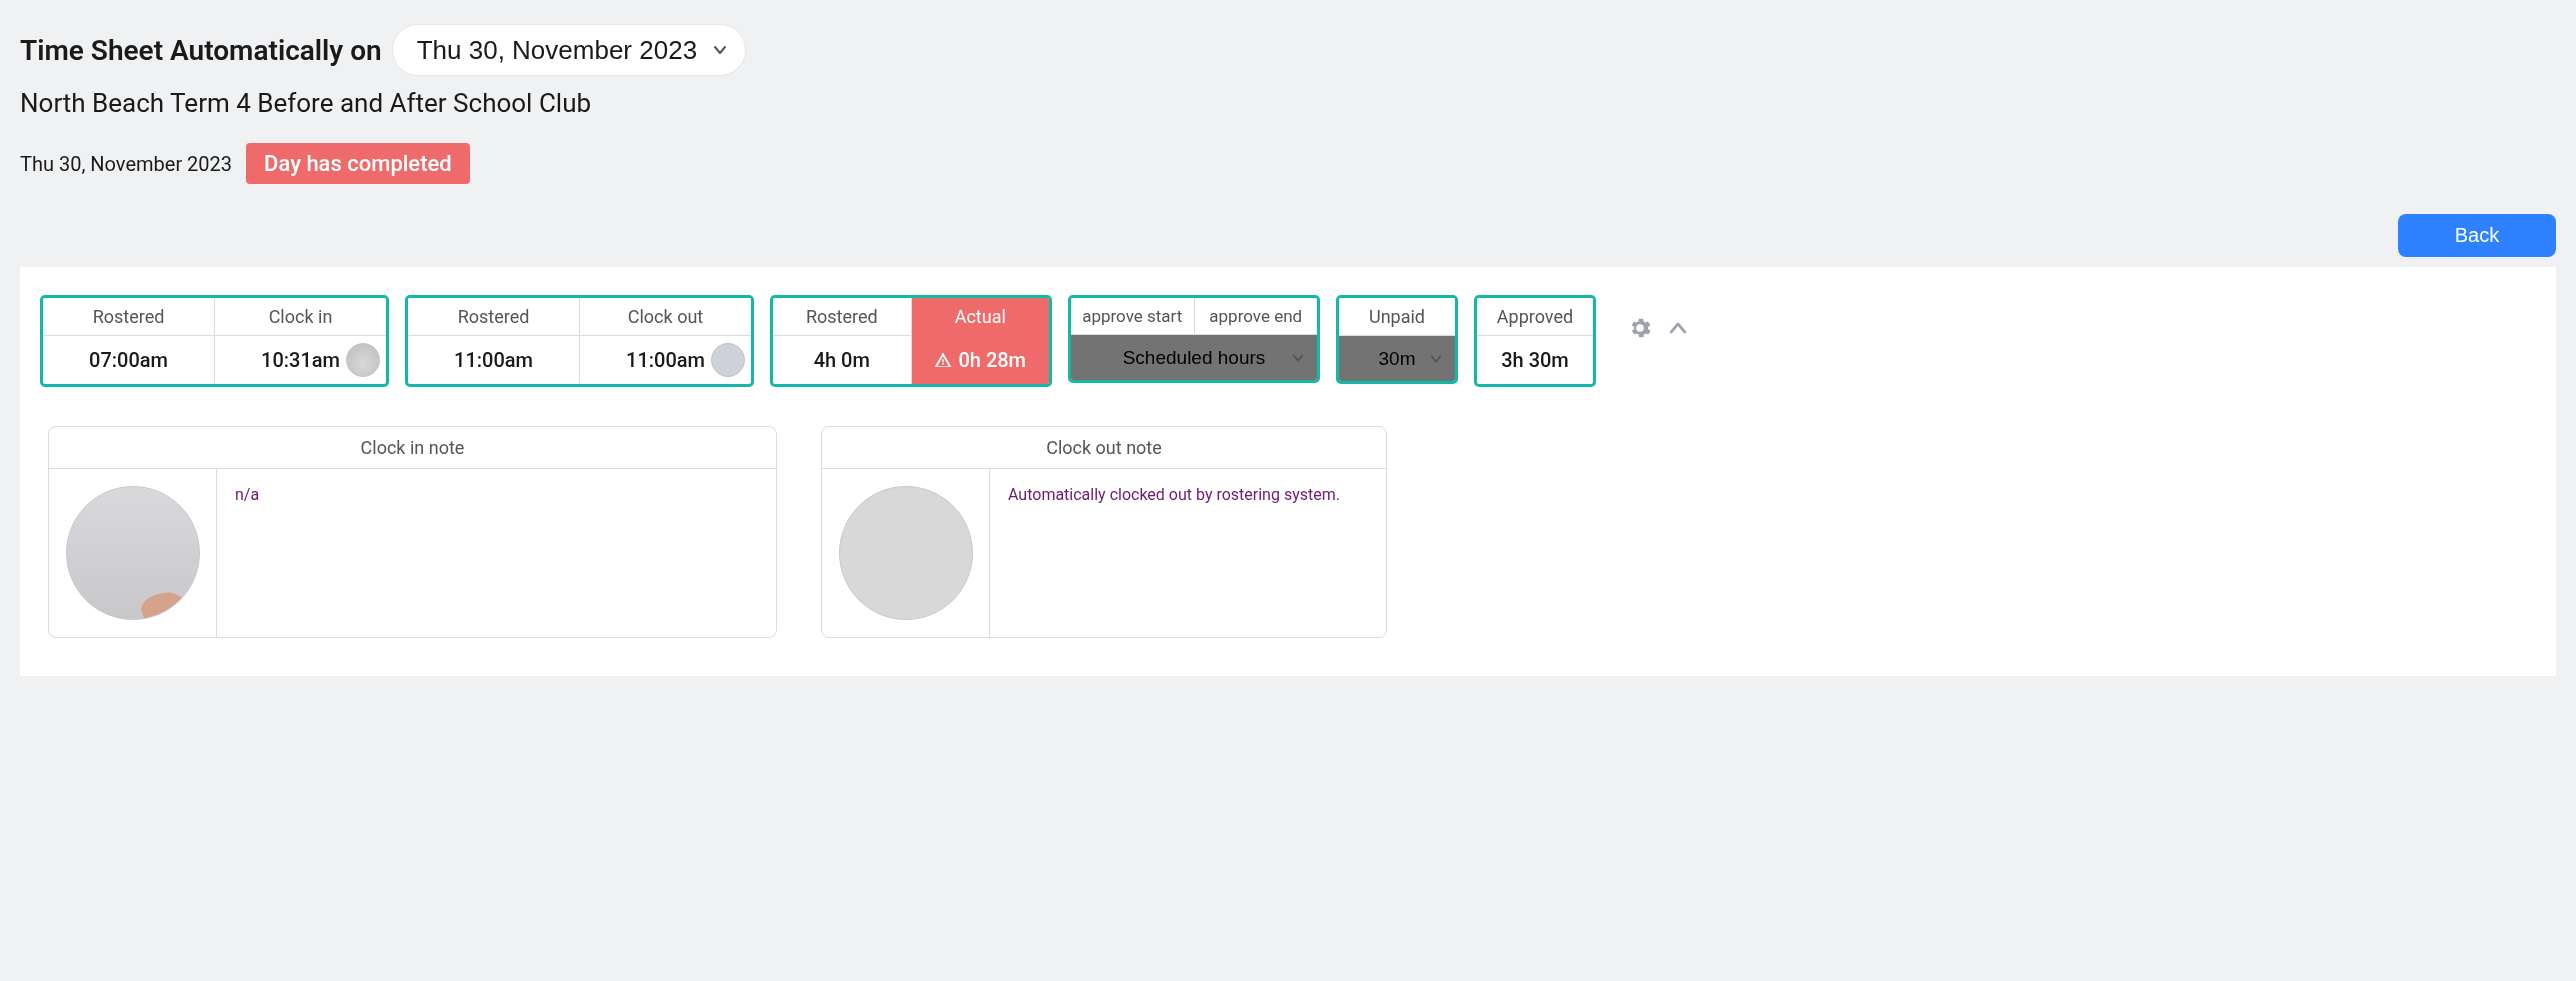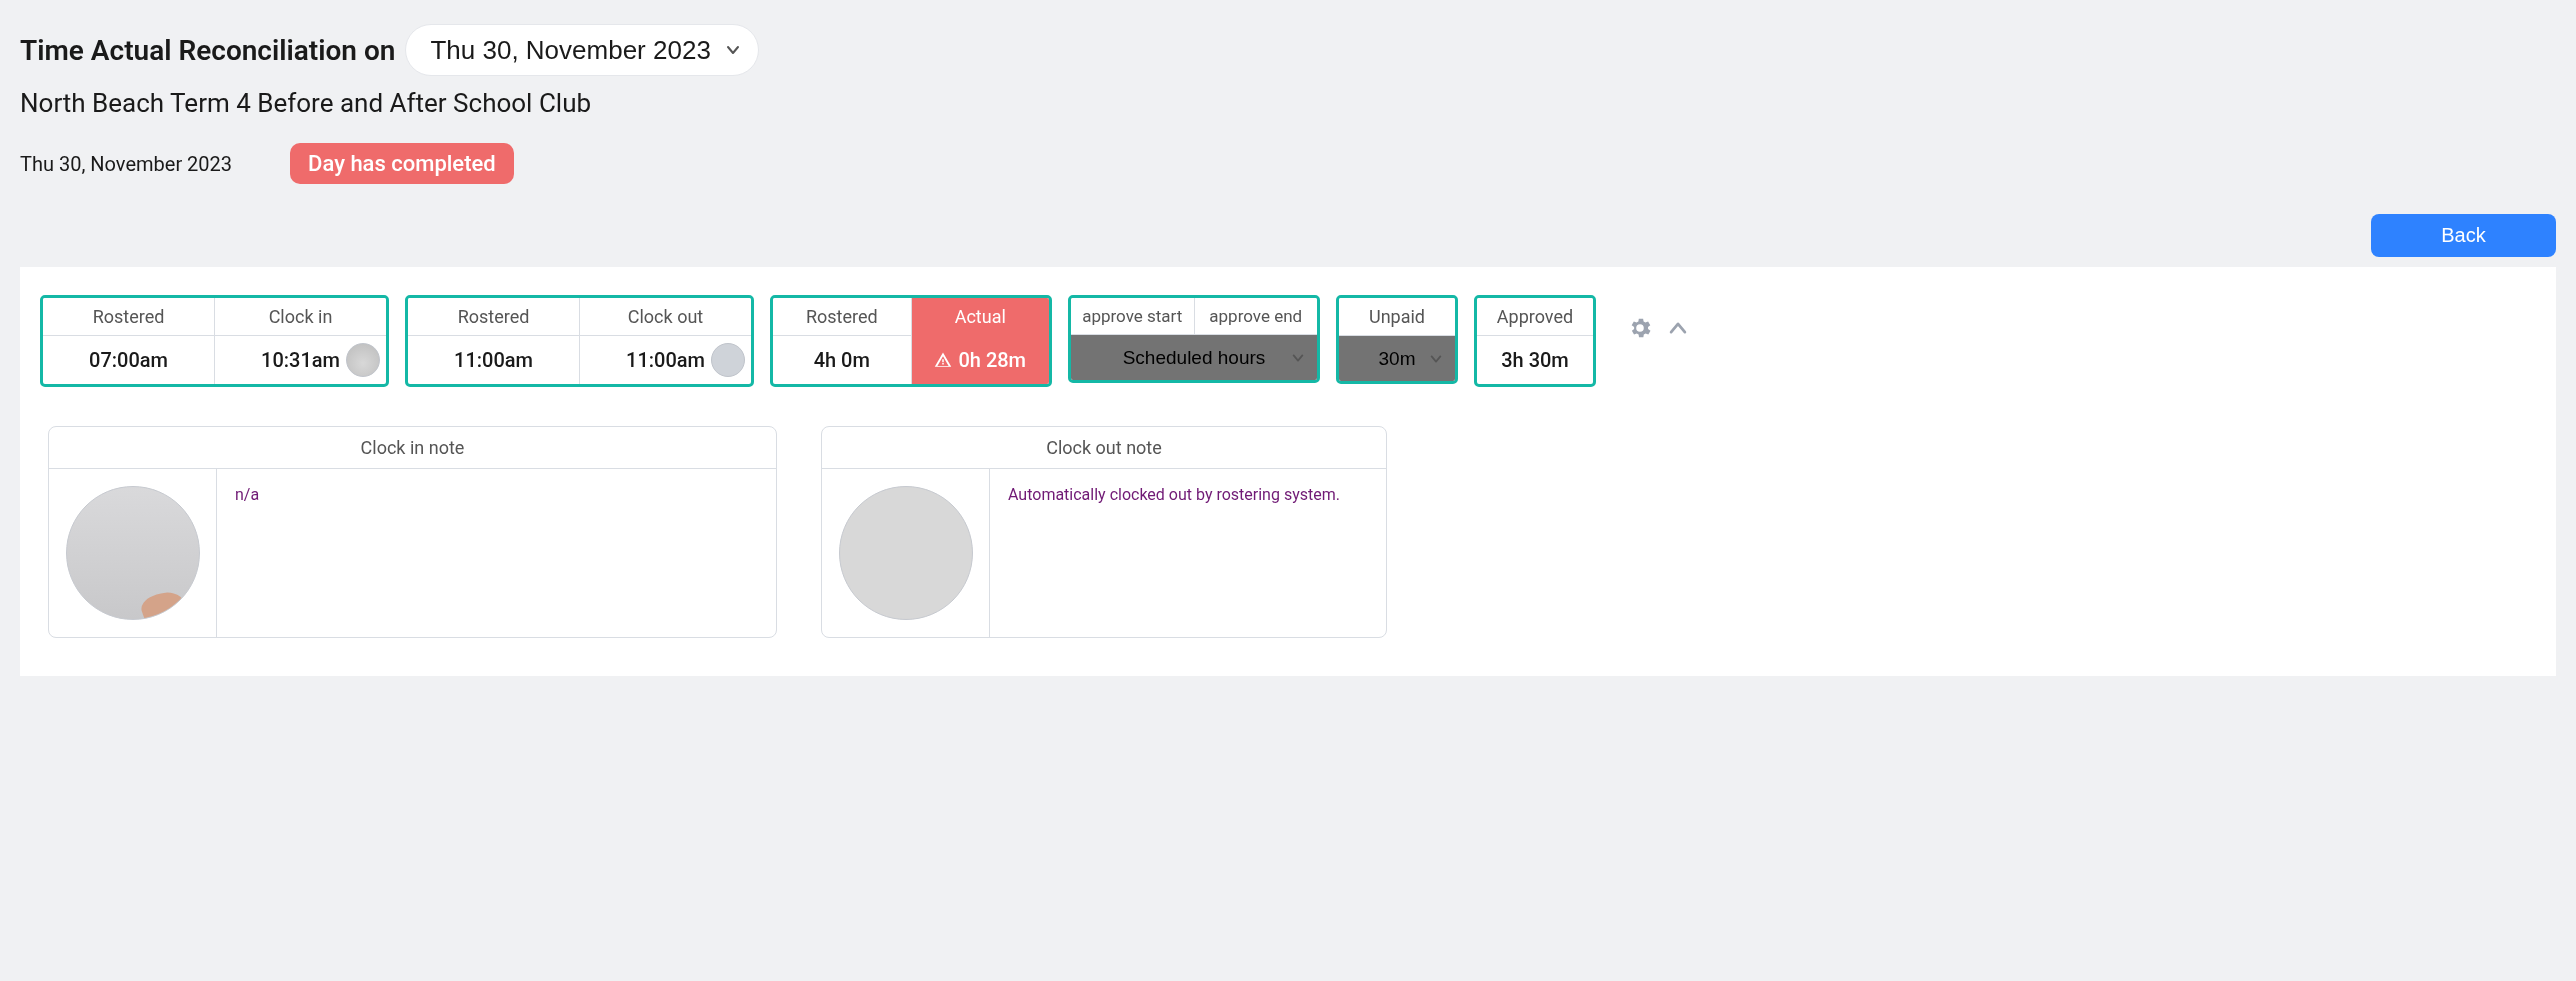--- a/index.html
+++ b/index.html
@@ -47,39 +47,38 @@
     gap: 14px;
     margin-bottom: 30px;
   }
   .meta-date {
     font-size: 20px;
   }
   .badge {
     background: #ef6b6b;
     color: #fff;
     padding: 8px 18px;
-    border-radius: 10px;
+    border-radius: 4px;
     font-size: 22px;
     font-weight: 500;
-    margin-left: 44px;
   }
   .back-row {
     display: flex;
     justify-content: flex-end;
     margin-bottom: 10px;
   }
   .back-btn {
     background: #2e82ff;
     color: #fff;
     border: none;
     padding: 10px 39px;
     border-radius: 8px;
     font-size: 20px;
     cursor: pointer;
-    width: 185px;
+    width: 158px;
   }
   .table-section {
     background: #fff;
   }
   .thead-row {
     display: grid;
     grid-template-columns: 365px 365px 298px 268px 138px 138px 108px;
     background: #e2e8f0;
     border: 1px solid #d5dce5;
   }
@@ -220,21 +219,21 @@
   .warn-icon {
     display: inline-block; margin-right: 6px; vertical-align: -2px;
   }
   svg { display: block; }
 </style>
 </head>
 <body>
 
 <div class="page">
   <div class="header-row">
-    <h1 class="page-title">Time Actual Reconciliation on</h1>
+    <h1 class="page-title">Time Sheet Automatically on</h1>
     <span class="date-select-wrap">
       <select class="date-select">
         <option>Thu 30, November 2023</option>
       </select>
       <span class="chev">
         <svg width="16" height="16" viewBox="0 0 16 16">
             <path d="M3 5l5 6 5-6" fill="none" stroke="currentColor" stroke-width="2" stroke-linecap="round" stroke-linejoin="round"></path>
           </svg>
       </span>
     </span>

